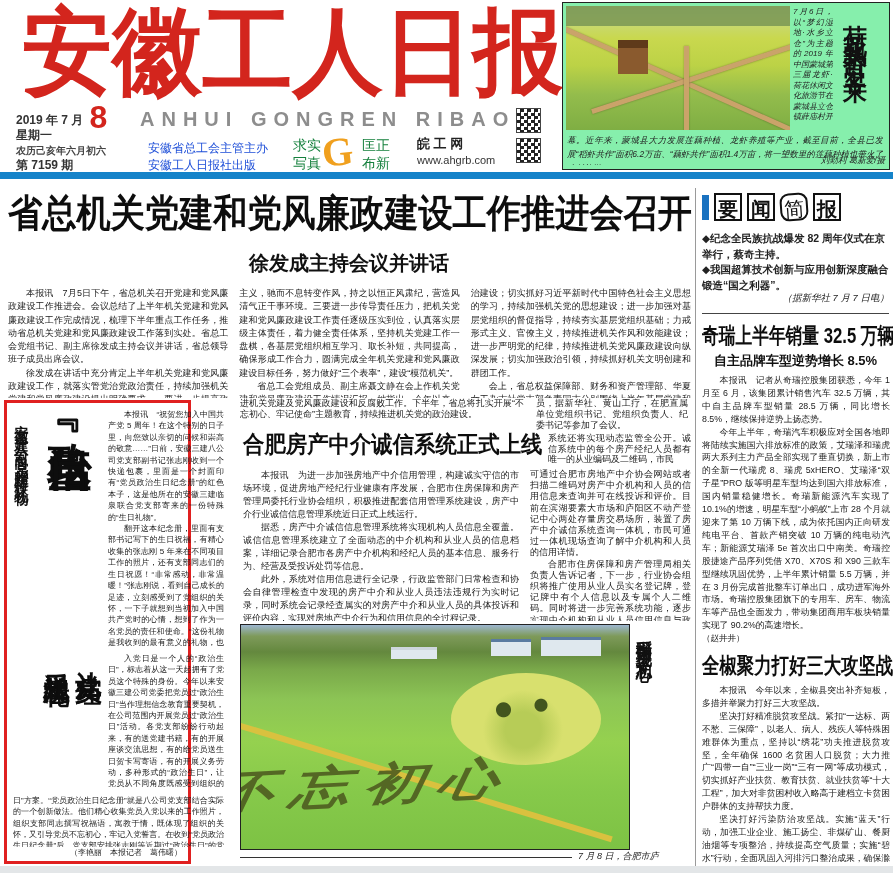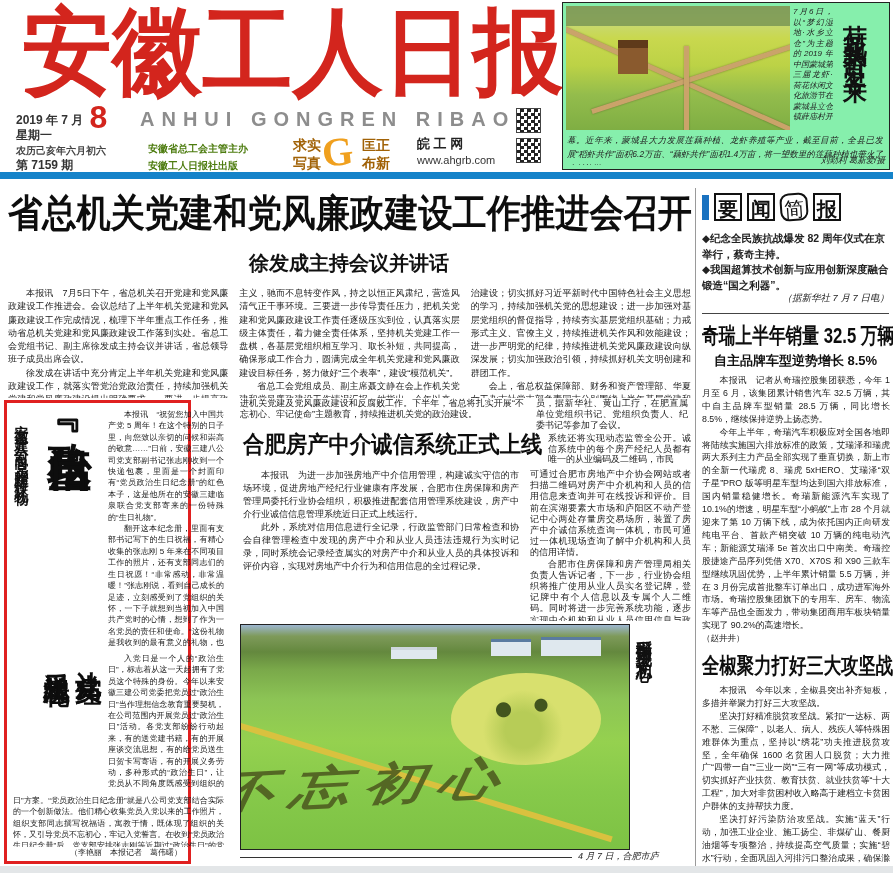--- a/index.html
+++ b/index.html
@@ -13,22 +13,22 @@
   p.noind{text-indent:0;}
 
   
   .brand{left:22px;top:-6px;width:545px;height:116px;font-size:94px;line-height:116px;
          font-weight:900;color:#d3251d;white-space:nowrap;transform:scaleX(0.96);transform-origin:left;}
   .dateblock{left:16px;top:110px;width:125px;font-size:12px;font-weight:bold;color:#333;line-height:15px;}
   .dateday{font-size:32px;color:#d3251d;font-weight:900;vertical-align:-4px;margin-left:6px;}
   .lunar{font-size:10px;font-weight:bold;color:#444;margin-top:20px;}
   .issue{font-size:12px;font-weight:bold;color:#333;}
   .pinyin{left:140px;top:108px;width:330px;font-size:20px;font-weight:bold;color:#8d8d8d;letter-spacing:7px;white-space:nowrap;}
-  .orgblock{left:148px;top:140px;font-size:10px;font-weight:bold;color:#4d7c0f;line-height:17px;}
-  .motto{font-size:14px;font-weight:bold;color:#a16207;line-height:18px;text-align:left;}
+  .orgblock{left:148px;top:140px;font-size:12px;font-weight:normal;color:#1d4ed8;line-height:17px;}
+  .motto{font-size:14px;font-weight:normal;color:#15803d;line-height:18px;text-align:left;}
   .logo-g{left:322px;top:133px;width:36px;height:36px;font-size:40px;line-height:38px;font-weight:900;
           color:#f0a01e;font-family:"Liberation Serif",serif;transform:rotate(-6deg);}
   .site{left:417px;top:136px;font-size:13px;font-weight:bold;color:#222;line-height:16px;}
   .siteurl{font-size:11px;font-weight:normal;color:#333;}
   .qr{width:23px;height:23px;border:1px solid #444;
       background:conic-gradient(#222 25%,#fff 0 50%,#222 0 75%,#fff 0) 0 0/7px 7px;}
   .bluebar{left:0;top:172px;width:893px;height:7px;background:#1583c9;}
 
   
   .tp-box{left:562px;top:2px;width:326px;height:166px;border:1px solid #222;background:#86efac;}
@@ -189,40 +189,41 @@
       <p class="noind">员，据新华社、黄山工疗，在肥直属单位党组织书记、党组织负责人、纪委书记等参加了会议。</p>
 
     </div>
   </div>
 
   <div class="abs hf-hl serif">合肥房产中介诚信系统正式上线</div>
   <div class="abs hf-side jc">系统还将实现动态监管全公开。诚信系统中的每个房产经纪人员都有唯一的从业编码及二维码，市民</div>
   <div class="abs hf-cols">
     <div class="hf-a jc">
       <p>本报讯　为进一步加强房地产中介信用管理，构建诚实守信的市场环境，促进房地产经纪行业健康有序发展，合肥市住房保障和房产管理局委托行业协会组织，积极推进配套信用管理系统建设，房产中介行业诚信信息管理系统近日正式上线运行。</p>
+      <p>据悉，房产中介诚信信息管理系统将实现机构人员信息全覆盖。诚信信息管理系统建立了全面动态的中介机构和从业人员的信息档案，详细记录合肥市各房产中介机构和经纪人员的基本信息、服务行为、经营及受投诉处罚等信息。</p>
       <p>此外，系统对信用信息进行全记录，行政监管部门日常检查和协会自律管理检查中发现的房产中介和从业人员违法违规行为实时记录，同时系统会记录经查属实的对房产中介和从业人员的具体投诉和评价内容，实现对房地产中介行为和信用信息的全过程记录。</p>
     </div>
     <div class="hf-b jc">
       <p class="noind">可通过合肥市房地产中介协会网站或者扫描二维码对房产中介机构和人员的信用信息来查询并可在线投诉和评价。目前在滨湖要素大市场和庐阳区不动产登记中心两处存量房交易场所，装置了房产中介诚信系统查询一体机，市民可通过一体机现场查询了解中介机构和人员的信用详情。</p>
       <p>合肥市住房保障和房产管理局相关负责人告诉记者，下一步，行业协会组织将推广使用从业人员实名登记牌，登记牌中有个人信息以及专属个人二维码。同时将进一步完善系统功能，逐步实现中介机构和从业人员信用信息与政府相关职能部门、金融机构、公共事业单位之间的信息交流与共享，让失信房产中介机构和从业人员寸步难行，促进房地产中介行业平稳健康发展。</p>
 
     </div>
   </div>
 
   <div class="abs rp">
     <div class="rp-bldg abs" style="left:250px;top:14px;width:40px;height:14px;"></div>
     <div class="rp-bldg abs" style="left:300px;top:12px;width:60px;height:16px;"></div>
     <div class="rp-bldg abs" style="left:150px;top:22px;width:46px;height:9px;border-top-color:#cdd6dd;"></div>
     <div class="abs rp-path"></div>
     <div class="abs rp-pig"></div>
     <div class="abs rp-text serif">不忘初心</div>
   </div>
   <div class="abs rp-cap vtext serif">稻田艺术再现『不忘初心』</div>
   <div class="abs rp-line"></div>
-  <div class="abs rp-botcap">4 月 7 日，合肥市庐</div>
+  <div class="abs rp-botcap">7 月 8 日，合肥市庐</div>
 
   <div class="abs redbox">
     <div class="abs bd-side vtext serif">安徽三建八公司向党员赠送特殊礼物</div>
     <div class="abs bd-t1 vtext serif">『政治生日』</div>
     <div class="abs bd-t2a vtext serif">让党员经</div>
     <div class="abs bd-t2b vtext serif">受思想洗礼</div>
     <div class="abs bd-a jc">
       <p>本报讯　“祝贺您加入中国共产党 5 周年！在这个特别的日子里，向您致以亲切的问候和崇高的敬意……”日前，安徽三建八公司党支部副书记张志刚收到一个快递包裹，里面是一个封面印有“党员政治生日纪念册”的红色本子，这是他所在的安徽三建临泉联合党支部寄来的一份特殊的“生日礼物”。</p>
       <p>翻开这本纪念册，里面有支部书记写下的生日祝福，有精心收集的张志刚 5 年来在不同项目工作的照片，还有支部同志们的生日祝愿！“非常感动，非常温暖！”张志刚说，看到自己成长的足迹，立刻感受到了党组织的关怀，一下子就想到当初加入中国共产党时的心情，想到了作为一名党员的责任和使命。“这份礼物是我收到的最有意义的礼物，也是一次思想的洗礼！”</p>
     </div>

